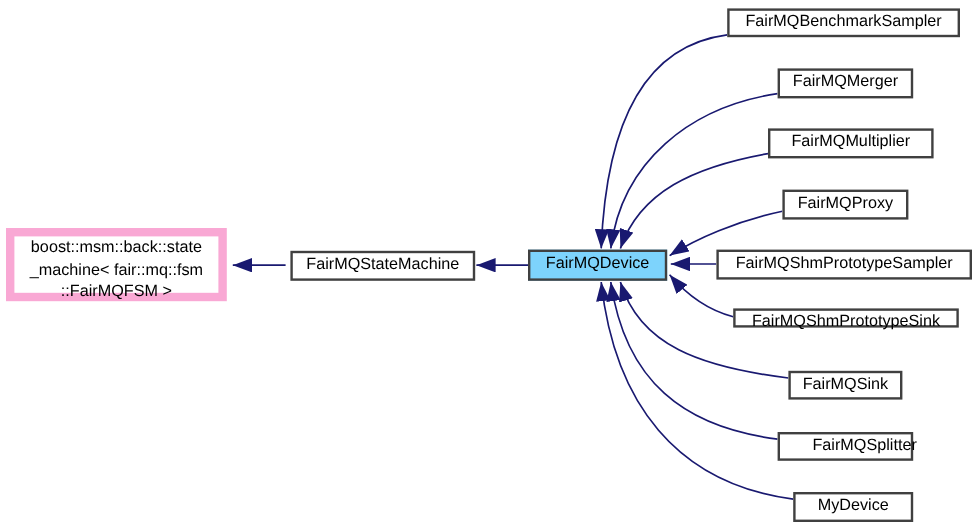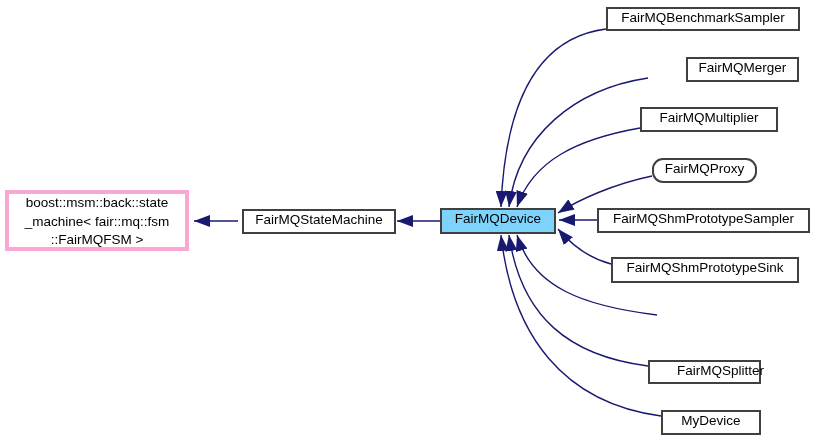--- a/index.html
+++ b/index.html
@@ -18,21 +18,21 @@
     border:2px solid #404040;
     background:#ffffff;
     display:flex;align-items:flex-start;justify-content:center;
     text-align:center;
     font-size:13.5px;
     color:#000000;
     line-height:1.38;
     white-space:pre-line;
     cursor:default;
   }
-  .node.external{border:4px solid #f9a8d4;}
+  .node.external{border:7px solid #f9a8d4;}
   .node.highlight{background:#7dd3fc;}
 </style>
 </head>
 <body>
 
 <div class="canvas">
 
   <svg class="edges-svg">
     <defs>
       <marker id="arrowhead" markerUnits="userSpaceOnUse" markerWidth="17" markerHeight="12" refX="16" refY="6" orient="auto">
@@ -53,21 +53,22 @@
         <path d="M661,416 C564,403 512,336 501,235" class="edge" stroke="#191970" marker-end="url(#arrowhead)"></path>
       </g>
   </svg>
 
   <div class="node external" style="left: 5px; top: 190px; width: 184px; height: 61px;"><span>boost::msm::back::state
 _machine&lt; fair::mq::fsm
 ::FairMQFSM &gt;</span></div>
   <div class="node" style="left: 242px; top: 209px; width: 154px; height: 25px; cursor: pointer;"><span>FairMQStateMachine</span></div>
   <div class="node highlight" style="left: 440px; top: 208px; width: 116px; height: 26px;"><span>FairMQDevice</span></div>
   <div class="node" style="left: 606px; top: 7px; width: 194px; height: 24px; cursor: pointer;"><span>FairMQBenchmarkSampler</span></div>
-  <div class="node" style="left: 648px; top: 57px; width: 113px; height: 25px; cursor: pointer; margin-left: 38px;"><span>FairMQMerger</span></div>
+  <div class="node" style="left: 648px; top: 57px; width: 113px; height: 25px; cursor: pointer;"><span>FairMQMerger</span></div>
   <div class="node" style="left: 640px; top: 107px; width: 138px; height: 25px; cursor: pointer;"><span>FairMQMultiplier</span></div>
-  <div class="node" style="left: 652px; top: 158px; width: 105px; height: 25px; cursor: pointer; border-radius: 11px;"><span>FairMQProxy</span></div>
+  <div class="node" style="left: 652px; top: 158px; width: 105px; height: 25px; cursor: pointer;"><span>FairMQProxy</span></div>
   <div class="node" style="left: 597px; top: 208px; width: 213px; height: 25px; cursor: pointer;"><span>FairMQShmPrototypeSampler</span></div>
-  <div class="node" style="left: 611px; top: 257px; width: 188px; height: 26px; cursor: pointer;"><span>FairMQShmPrototypeSink</span></div>
+  <div class="node" style="left: 611px; top: 257px; width: 188px; height: 16px; cursor: pointer;"><span>FairMQShmPrototypeSink</span></div>
+  <div class="node" style="left: 657px; top: 309px; width: 95px; height: 24px; cursor: pointer;"><span>FairMQSink</span></div>
   <div class="node" style="left: 648px; top: 360px; width: 113px; height: 24px; cursor: pointer; padding-left: 32px;"><span>FairMQSplitter</span></div>
   <div class="node" style="left: 661px; top: 410px; width: 100px; height: 25px; cursor: pointer;"><span>MyDevice</span></div>
 
 </div>
 
 </body></html>

